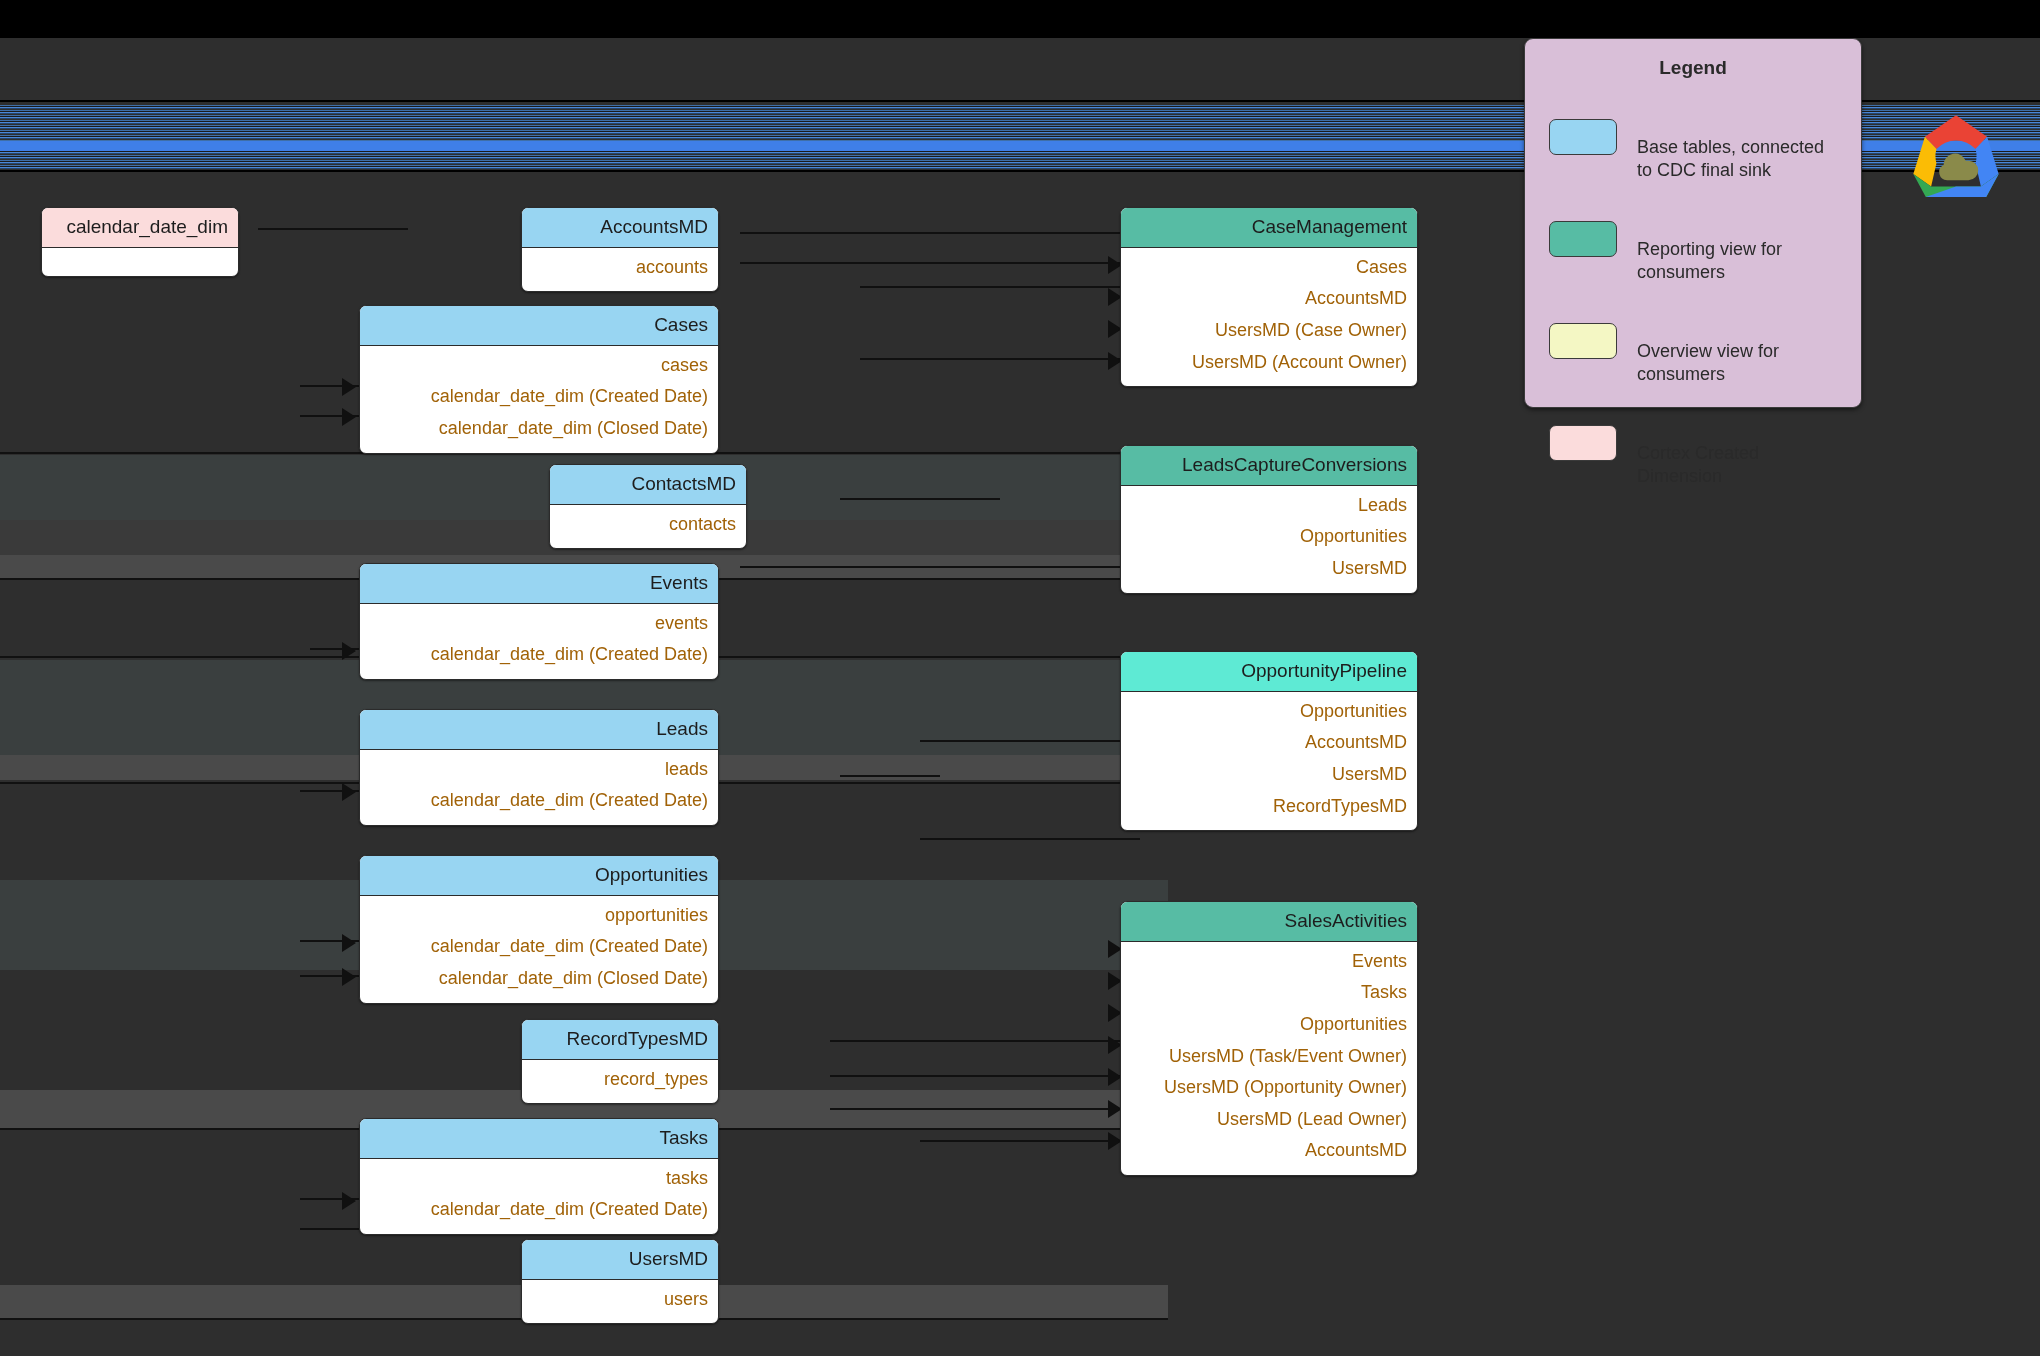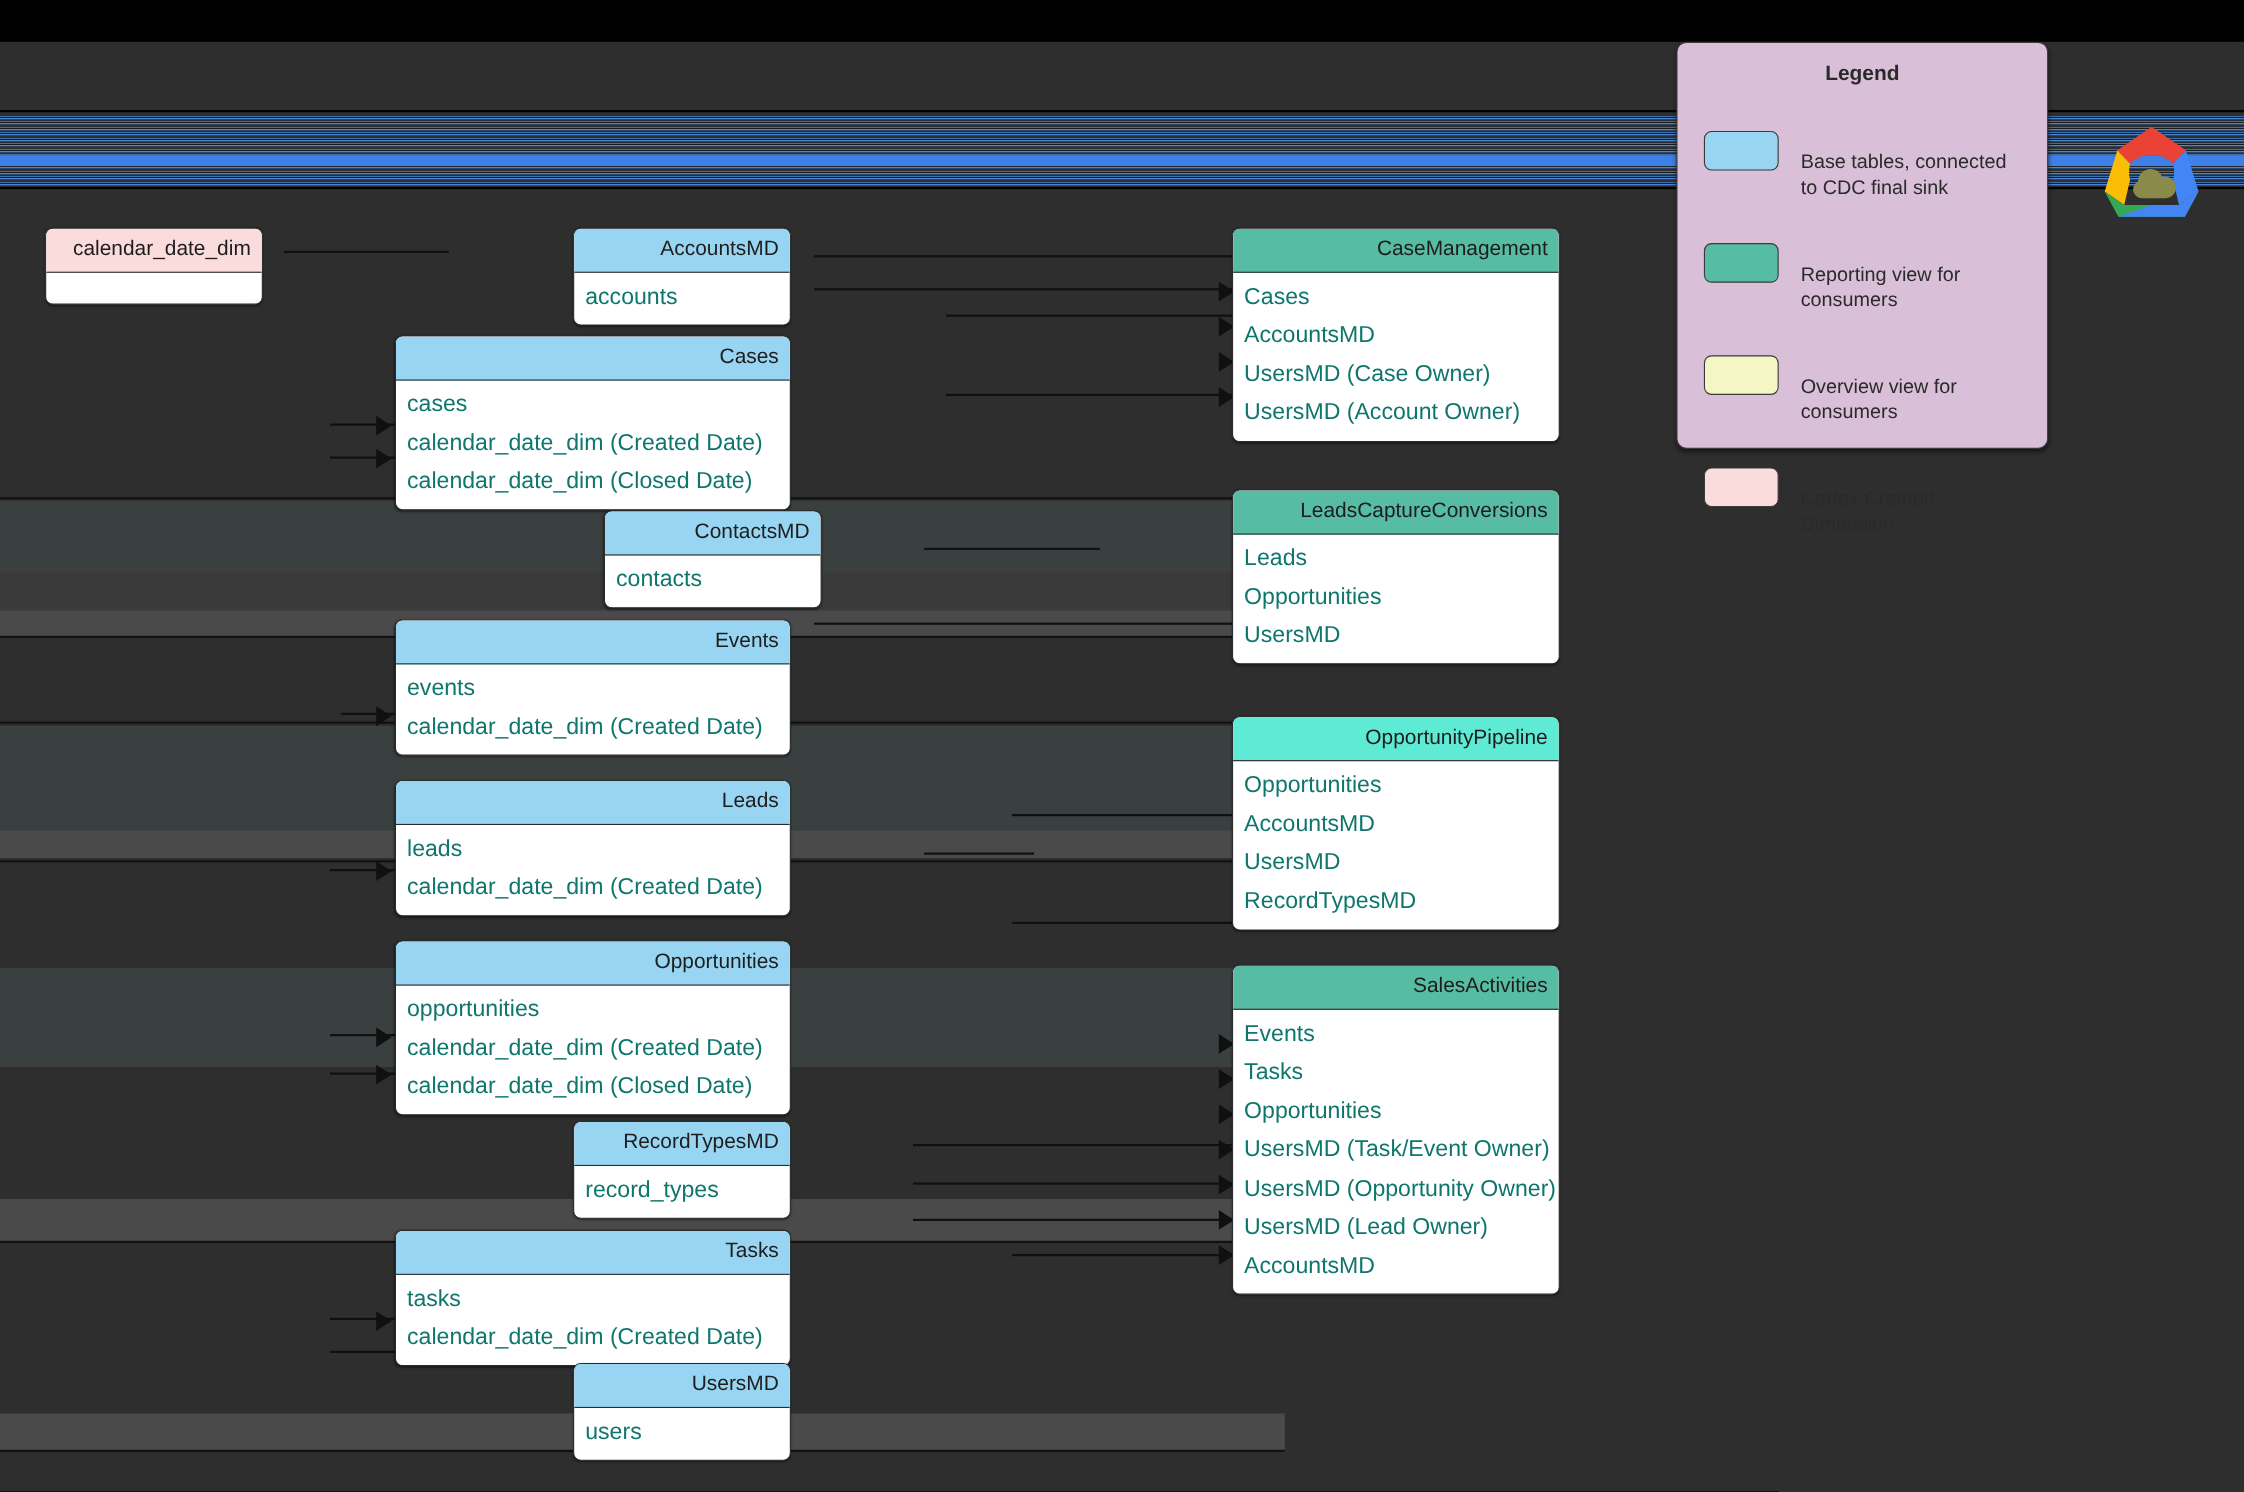--- a/index.html
+++ b/index.html
@@ -85,23 +85,23 @@
     color: #1d1d1d;
     text-align: right;
     padding: 8px 10px 9px 10px;
     border-bottom: 1px solid #2b2b2b;
     line-height: 1.15;
   }
   .box .rows {
     padding: 4px 0 8px 0;
   }
   .box .row {
-    font-size: 21px;
-    color: #0f766e;
-    text-align: left;
+    font-size: 18px;
+    color: #a16207;
+    text-align: right;
     padding: 5px 10px;
     line-height: 1.2;
     white-space: nowrap;
   }
   .box.empty .rows { padding: 0; height: 28px; }
 
   
   #legend {
     position: absolute;
     left: 1524px;
@@ -334,21 +334,21 @@
   <div class="box" style="left:1120px; top:651px; width:298px;">
     <div class="hdr" style="background:#5eead4">OpportunityPipeline</div>
     <div class="rows">
       <div class="row">Opportunities</div>
       <div class="row">AccountsMD</div>
       <div class="row">UsersMD</div>
       <div class="row">RecordTypesMD</div>
     </div>
   </div>
 
-  <div class="box" style="left:1120px; top:877px; width:298px;">
+  <div class="box" style="left:1120px; top:901px; width:298px;">
     <div class="hdr" style="background:#57bca4">SalesActivities</div>
     <div class="rows">
       <div class="row">Events</div>
       <div class="row">Tasks</div>
       <div class="row">Opportunities</div>
       <div class="row">UsersMD (Task/Event Owner)</div>
       <div class="row">UsersMD (Opportunity Owner)</div>
       <div class="row">UsersMD (Lead Owner)</div>
       <div class="row">AccountsMD</div>
     </div>

